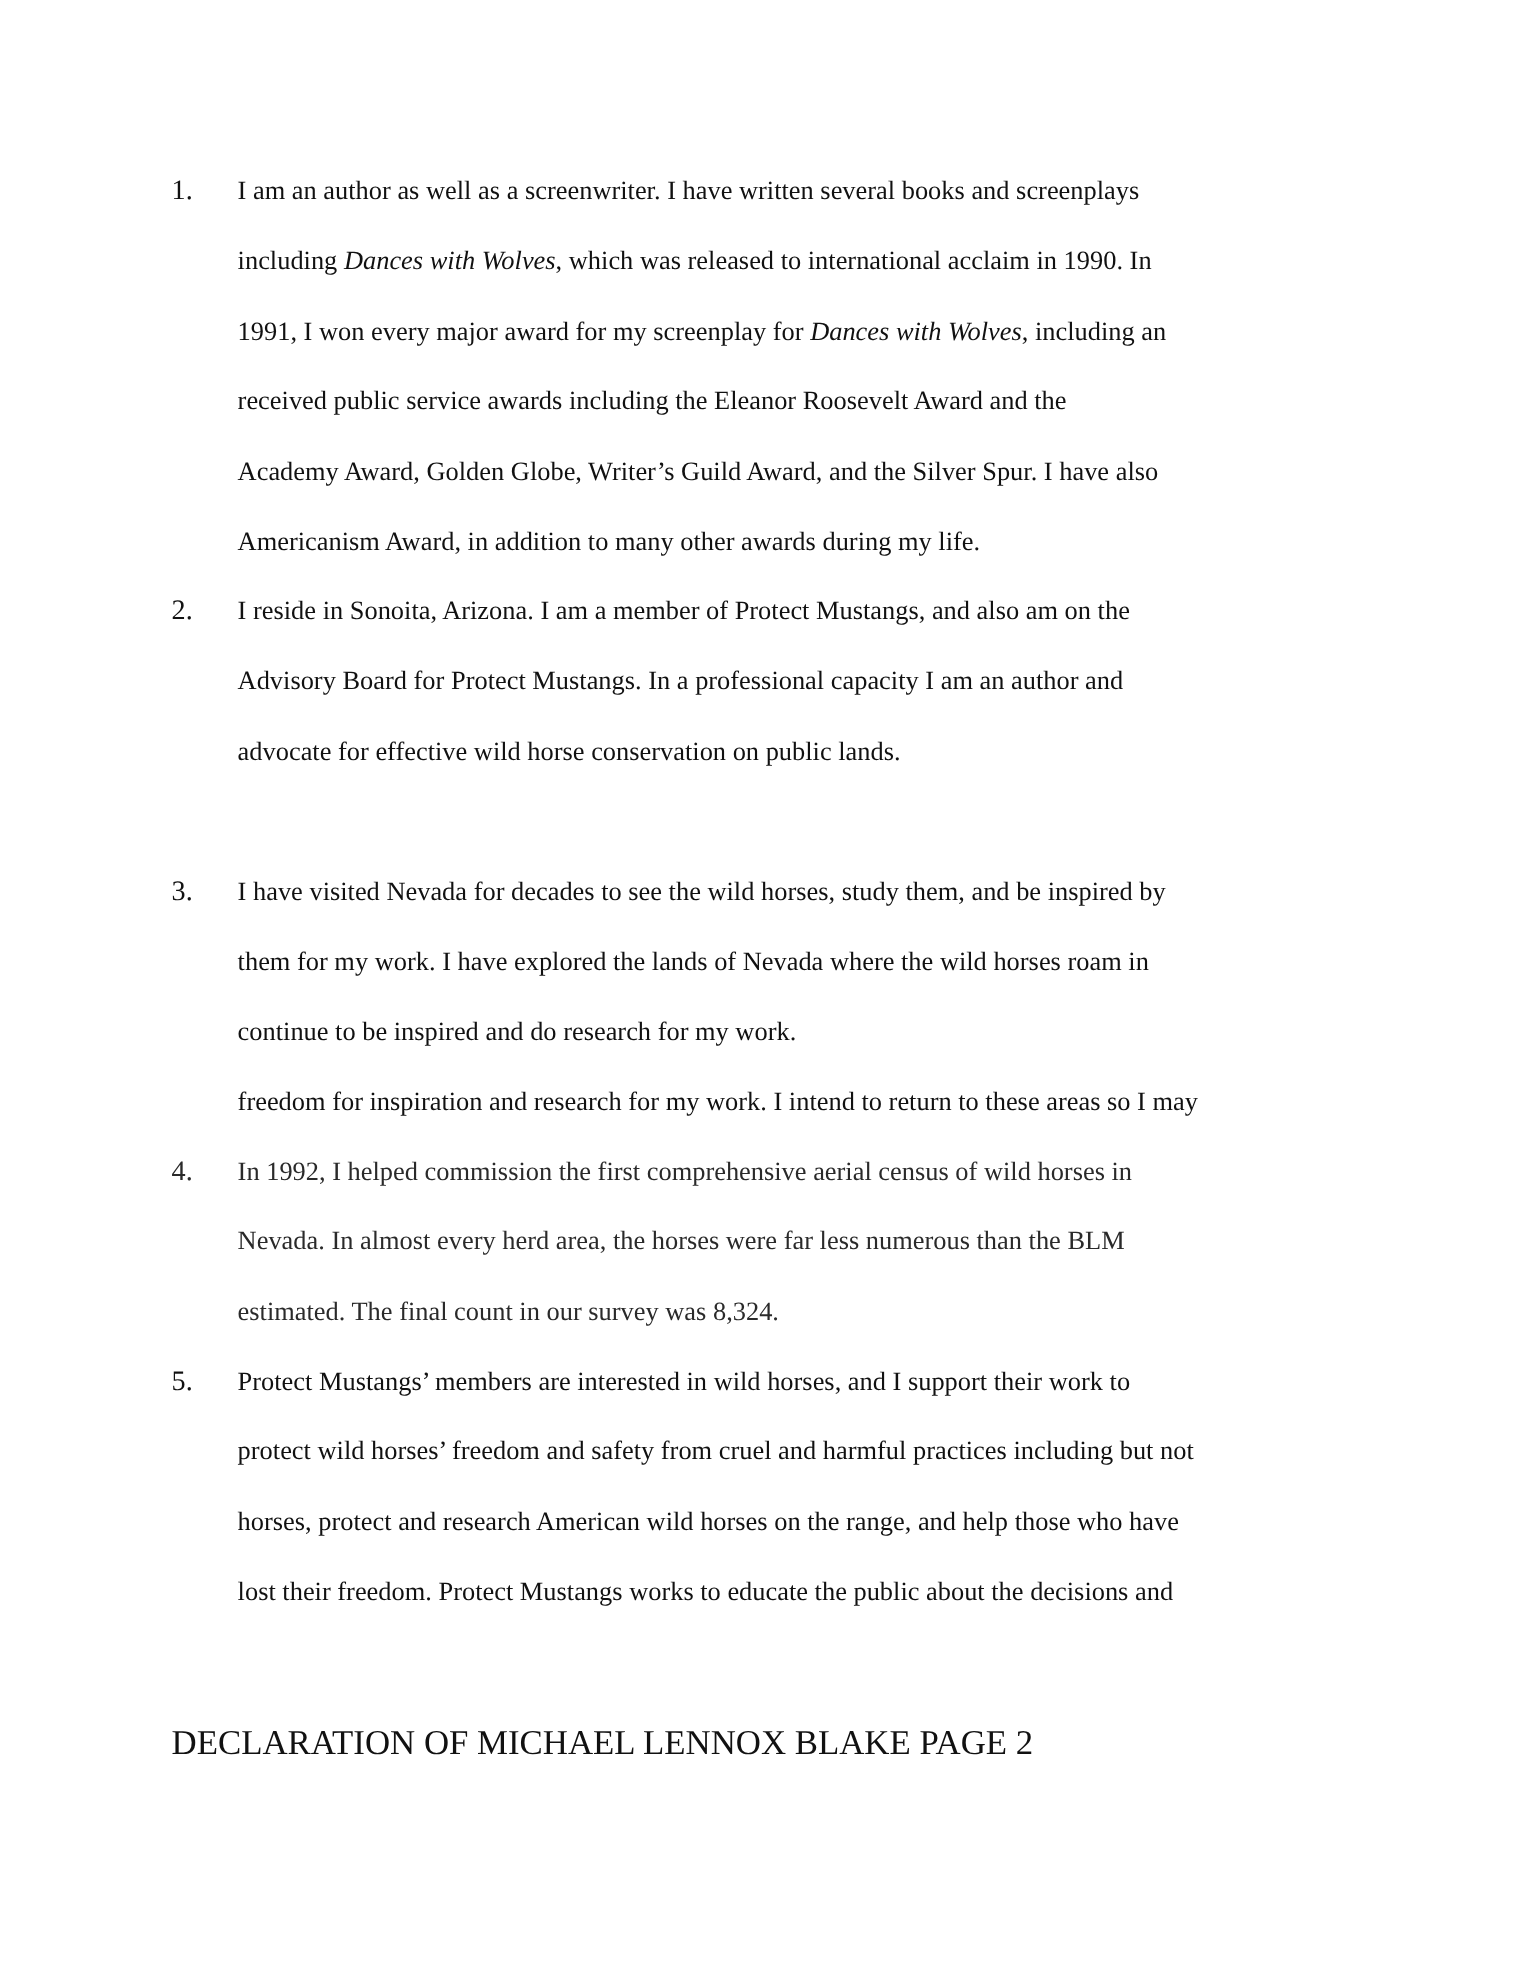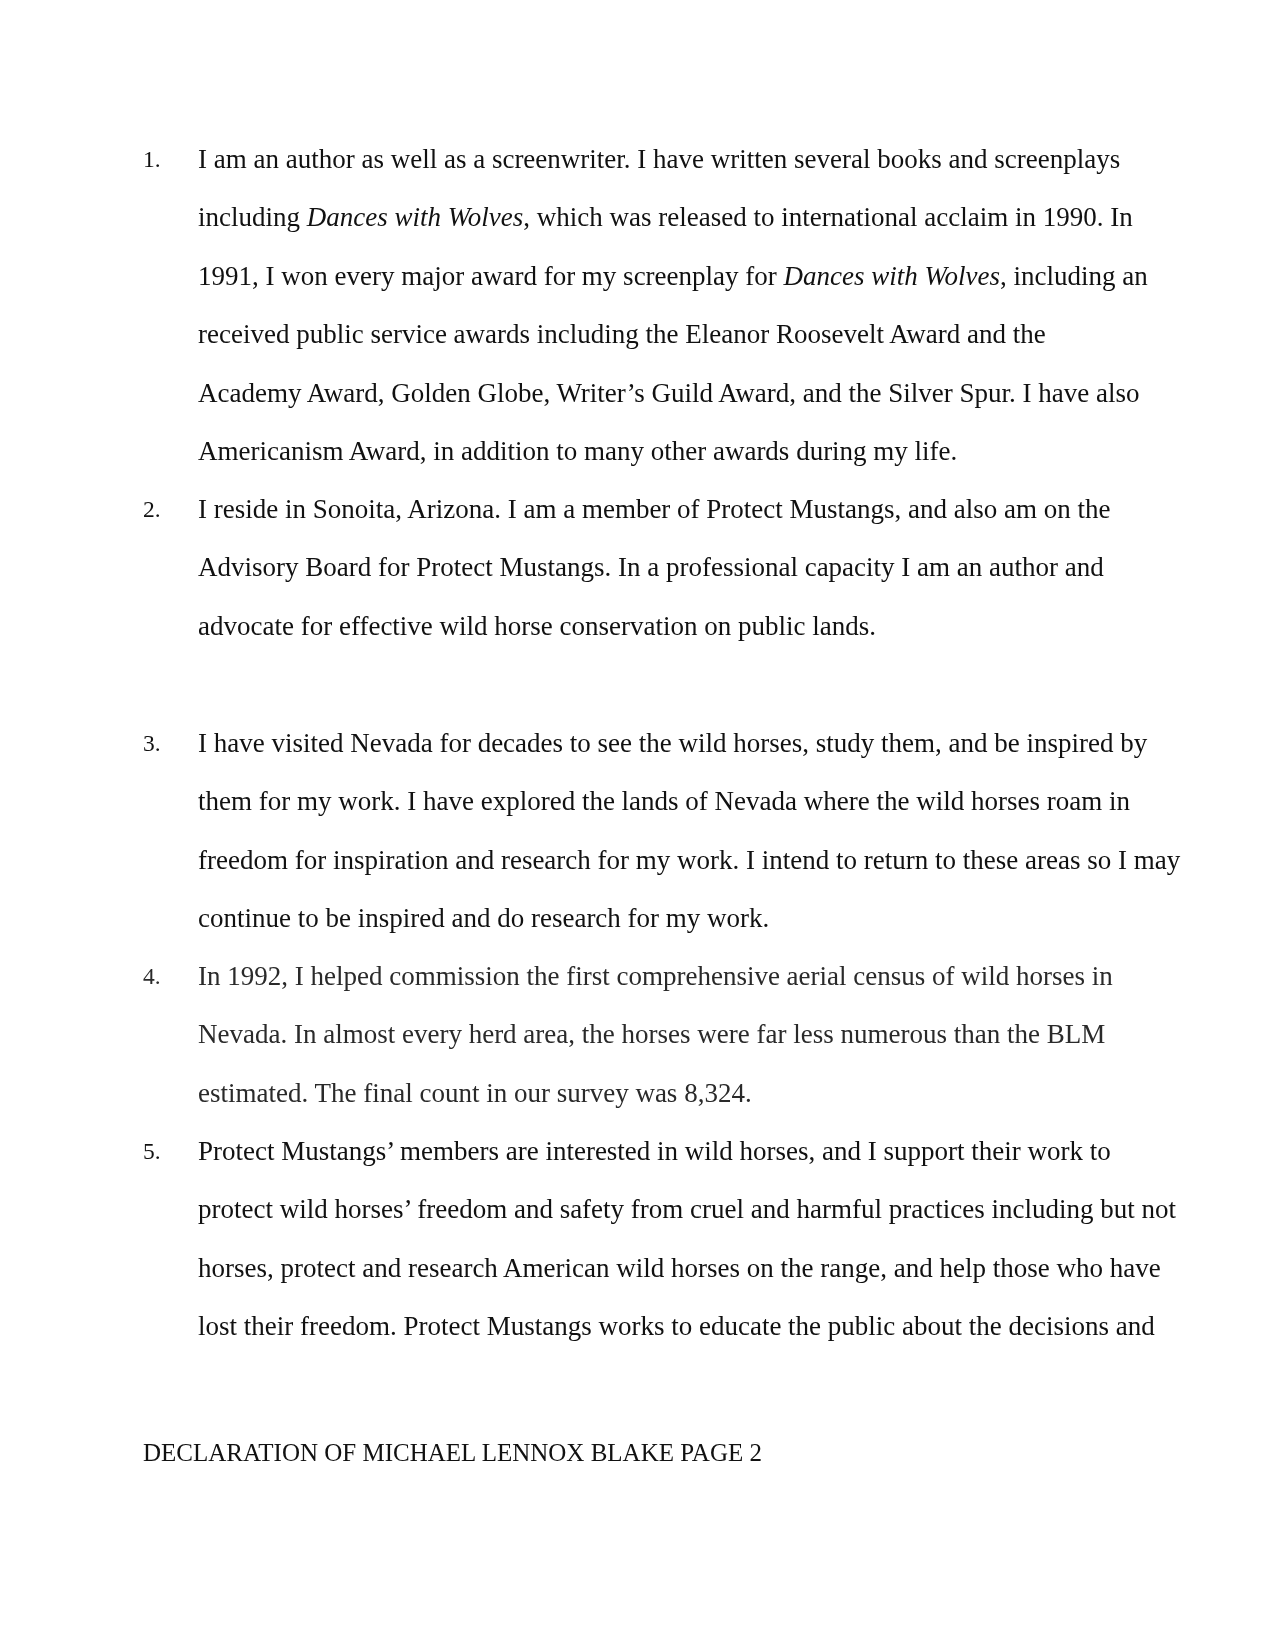--- a/index.html
+++ b/index.html
@@ -2,23 +2,23 @@
 <html><head>
   <meta charset="utf-8">
   <style>
     html, body { margin: 0; padding: 0; background: #ffffff; }
     body { width: 1275px; height: 1650px; position: relative; overflow: hidden;
       font-family: "Liberation Serif", "DejaVu Serif", serif; color: #111111; }
     .page { position: absolute; left: 0; top: 0; width: 1275px; height: 1650px; }
     .para { position: absolute; left: 143px; width: 1000px; }
     .num { position: absolute; left: 0; top: 0; font-size: 23.5px; line-height: 58.4px; }
     .body { position: absolute; left: 55px; top: 0; width: 900px; }
-    .line { display: block; font-size: 27px; line-height: 58.4px; white-space: nowrap; }
+    .line { display: block; font-size: 22px; line-height: 58.4px; white-space: nowrap; }
     .gray { color: #2a2a2a; }
-    .footer { position: absolute; left: 143px; top: 1437px; font-size: 25px; line-height: 32px; white-space: nowrap; }
+    .footer { position: absolute; left: 143px; top: 1437px; font-size: 29px; line-height: 32px; white-space: nowrap; }
   </style>
 </head>
 <body>
 
 <div class="page">
 
   <div class="para" style="top:130px;">
     <span class="num">1.</span>
     <div class="body">
       <span class="line"><span>I am an author as well as a screenwriter. I have written several books and screenplays</span></span>
@@ -37,22 +37,22 @@
       <span class="line">Advisory Board for Protect Mustangs. In a professional capacity I am an author and</span>
       <span class="line">advocate for effective wild horse conservation on public lands.</span>
     </div>
   </div>
 
   <div class="para" style="top:714px;">
     <span class="num">3.</span>
     <div class="body">
       <span class="line">I have visited Nevada for decades to see the wild horses, study them, and be inspired by</span>
       <span class="line">them for my work. I have explored the lands of Nevada where the wild horses roam in</span>
+      <span class="line">continue to be inspired and do research for my work.</span>
       <span class="line">freedom for inspiration and research for my work. I intend to return to these areas so I may</span>
-      <span class="line">continue to be inspired and do research for my work.</span>
     </div>
   </div>
 
   <div class="para gray" style="top:947px;">
     <span class="num">4.</span>
     <div class="body">
       <span class="line">In 1992, I helped commission the first comprehensive aerial census of wild horses in</span>
       <span class="line">Nevada. In almost every herd area, the horses were far less numerous than the BLM</span>
       <span class="line">estimated. The final count in our survey was 8,324.</span>
     </div>

